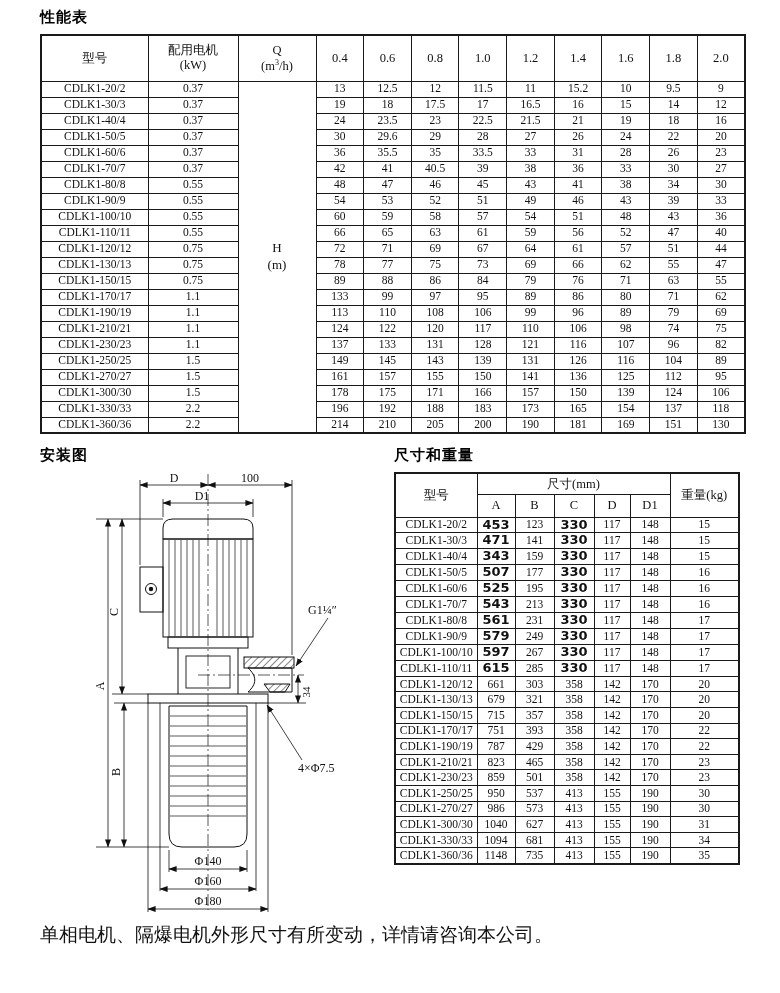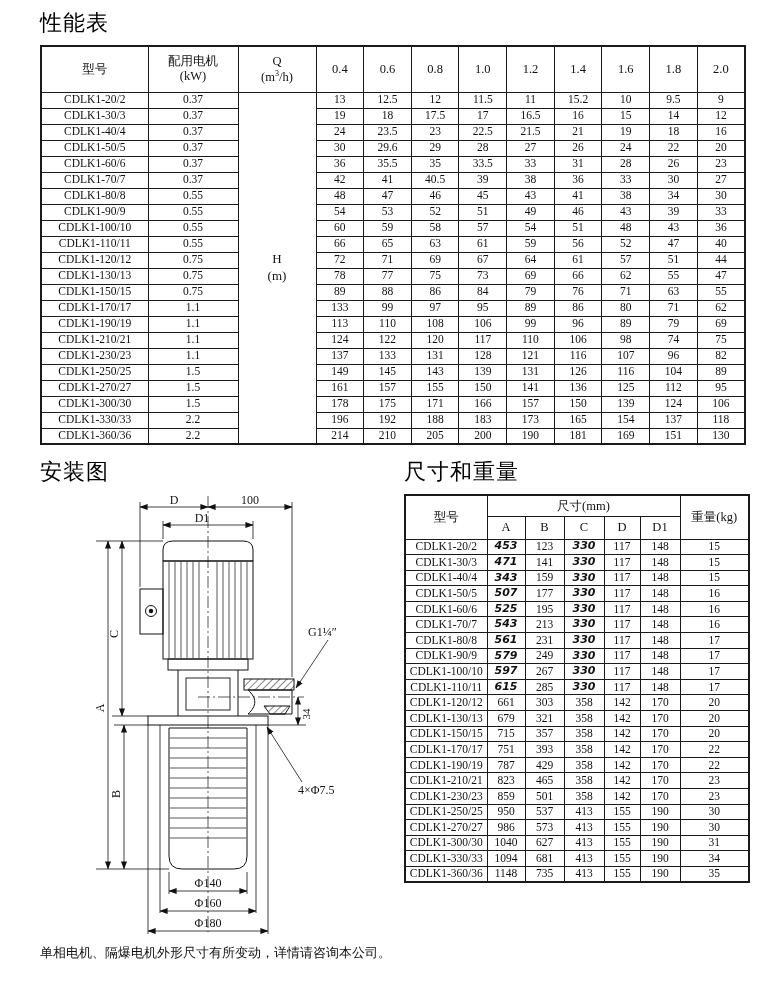--- a/index.html
+++ b/index.html
@@ -5,55 +5,55 @@
   * { box-sizing: border-box; }
   html,body { margin:0; padding:0; }
   body {
     width:780px; height:993px; background:#ffffff; color:#111;
     font-family:"Liberation Serif","DejaVu Serif",serif;
     overflow:hidden;
   }
   .page { padding:8px 30px 0 40px; }
   h1.sec {
     font-family:"Liberation Sans","DejaVu Sans",sans-serif;
-    font-weight:400; font-size:22px; color:#000; margin:0 0 7px 0; letter-spacing:1px;
+    font-weight:700; font-size:15px; color:#000; margin:0 0 7px 0; letter-spacing:1px;
   }
   
   table.perf { border-collapse:collapse; width:706px; table-layout:fixed; border:2px solid #1a1a1a; }
   .perf th, .perf td {
     border:1px solid #1a1a1a; text-align:center; vertical-align:middle;
     padding:0 1px; font-size:11.5px; line-height:1.2; font-weight:400; overflow:hidden;
   }
   .perf thead th { height:46px; font-size:12.5px; }
   .perf tbody td { height:16px; }
   .perf .hcell { font-size:13px; line-height:1.3; }
   .perf sup { font-size:8px; }
   
   .bottom { display:flex; margin-top:12px; align-items:flex-start; }
   .left-col { width:364px; }
-  .right-col { width:386px; margin-left:10px; }
+  .right-col { width:386px; margin-left:0; }
   
   table.dims { border-collapse:collapse; width:344px; table-layout:fixed; border:2px solid #1a1a1a; margin-top:2px; }
   .dims th, .dims td {
     border:1px solid #1a1a1a; text-align:center; vertical-align:middle;
     padding:0 1px; font-size:11.5px; line-height:1.15; font-weight:400; overflow:hidden;
   }
   .dims thead tr.r1 th { height:21px; font-size:12.5px; }
   .dims thead tr.r2 th { height:23px; font-size:12.5px; }
   .dims tbody td { height:15.6px; }
-  .dims td.em { font-family:"DejaVu Sans","Liberation Sans",sans-serif; font-weight:700; font-size:11px;font-style:italic; }
+  .dims td.em { font-family:"DejaVu Sans","Liberation Sans",sans-serif; font-weight:700; font-size:13px; }
   
   .diagram-wrap { margin-top:2px; }
   svg text {
     font-family:"Liberation Serif","DejaVu Serif",serif; font-size:12px; fill:#111;
   }
   svg .small { font-size:11px; }
   
   .footer {
-    font-size:13px; color:#111; margin:6px 0 0 0;
+    font-size:19px; color:#111; margin:6px 0 0 0;
   }
 </style>
 </head>
 <body>
 
 <div class="page">
 
   <h1 class="sec">性能表</h1>
 
   <table class="perf">

